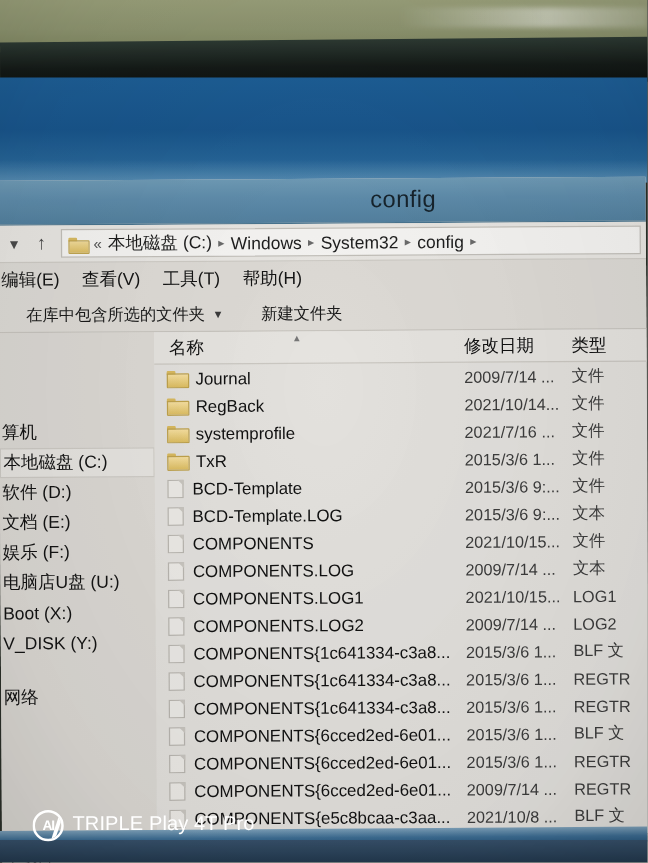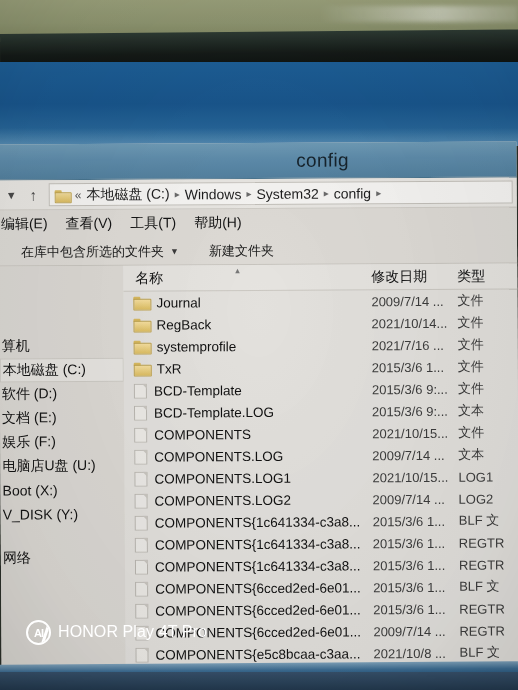--- a/index.html
+++ b/index.html
@@ -160,21 +160,21 @@
     background: linear-gradient(180deg, #7ea2bb 0%, #3d6d93 60%, #2b5a80 100%);
     transform: rotate(-0.4deg);
   }
   .below-screen {
     position: absolute; left: 0; top: 672px; width: 518px; height: 18px;
     background: linear-gradient(180deg, #36506a 0%, #22384d 100%);
   }
 
   
   .watermark {
-    position: absolute; left: 26px; top: 620px; display: flex; align-items: center; gap: 7px;
+    position: absolute; left: 26px; top: 648px; display: flex; align-items: center; gap: 7px;
     z-index: 40; pointer-events: none;
   }
   .wm-logo {
     width: 25px; height: 25px; border-radius: 50%;
     border: 2px solid #ffffff; display: flex; align-items: center; justify-content: center;
     color: #fff; font-size: 11px; font-weight: bold; letter-spacing: -1px;
     position: relative; overflow: hidden;
   }
   .wm-logo::after {
     content: ""; position: absolute; right: 2px; top: 3px; width: 3px; height: 19px;
@@ -423,19 +423,19 @@
     </div>
 
   </div>
 
   <div class="window-bottom-edge"></div>
   <div class="below-screen"></div>
 
   <div class="watermark">
     <div class="wm-logo">AI</div>
     <div class="wm-text">
-      <div class="wm-line1">HONOR Play 4T Pro</div>
+      <div class="wm-line1">TRIPLE Play 4T Pro</div>
     </div>
   </div>
 
   <div class="photo-blur"></div>
   <div class="photo-grade"></div>
 </div>
 
 </body></html>

